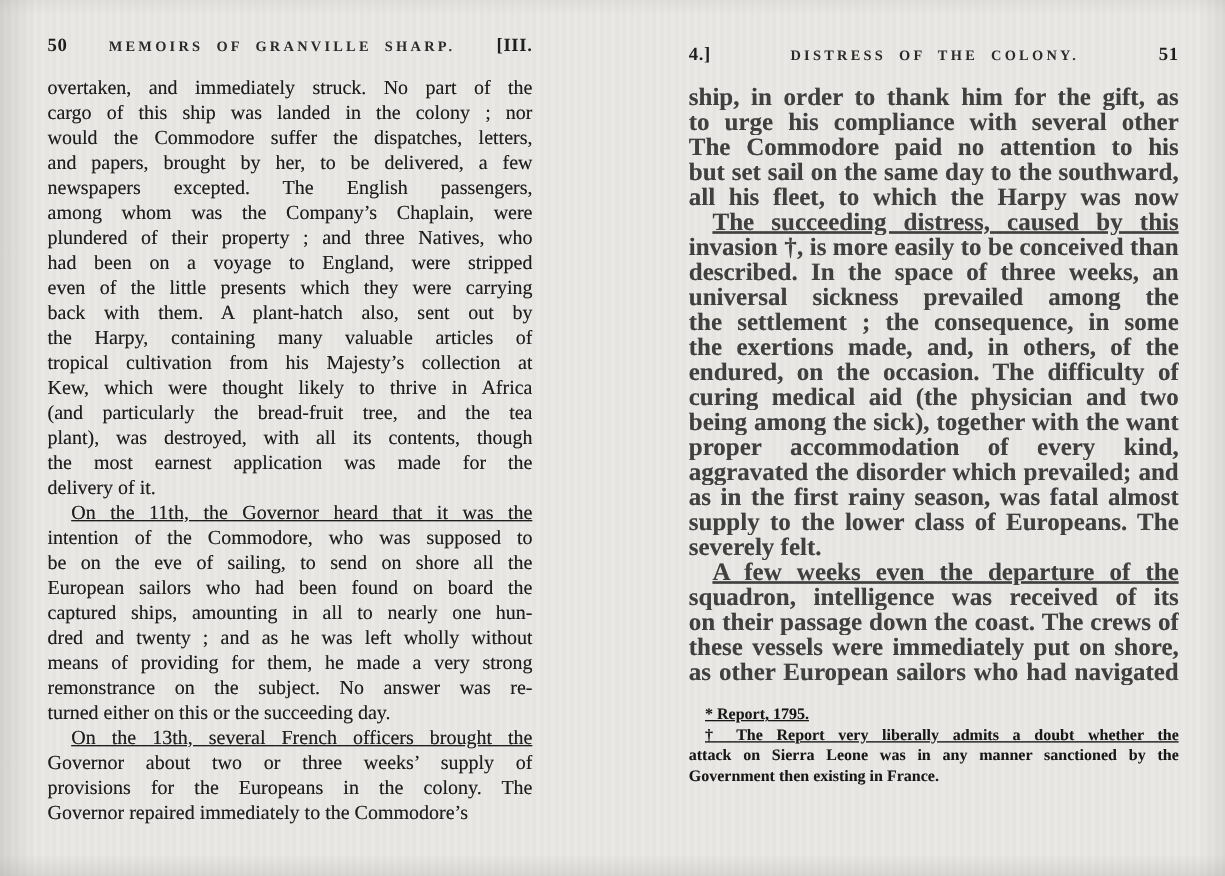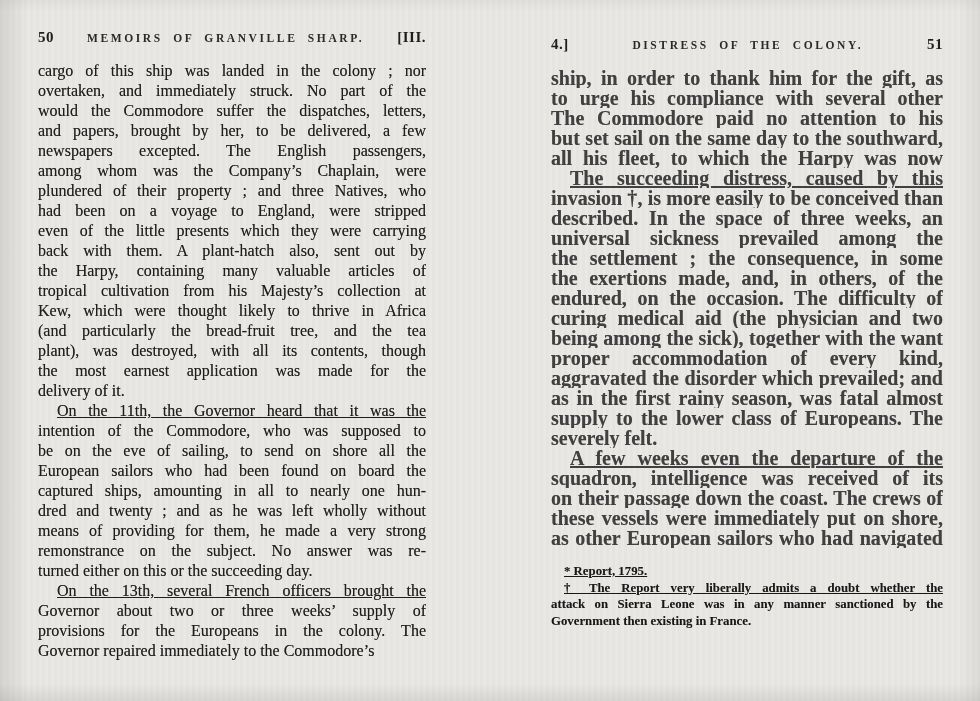--- a/index.html
+++ b/index.html
@@ -46,22 +46,22 @@
 <div class="book">
 
   <section class="page page-left">
     <header class="page-header">
       <span class="pagenum">50</span>
       <span class="running-title">MEMOIRS OF GRANVILLE SHARP.</span>
       <span class="signature">[III.</span>
     </header>
     <div class="page-body">
         <div class="para">
+          <div class="line">overtaken, and immediately struck.  No part of the</div>
           <div class="line">cargo of this ship was landed in the colony ; nor</div>
-          <div class="line">overtaken, and immediately struck.  No part of the</div>
           <div class="line">would the Commodore suffer the dispatches, letters,</div>
           <div class="line">and papers, brought by her, to be delivered, a few</div>
           <div class="line">newspapers excepted.  The English passengers,</div>
           <div class="line">among whom was the Company’s Chaplain, were</div>
           <div class="line">plundered of their property ; and three Natives, who</div>
           <div class="line">had been on a voyage to England, were stripped</div>
           <div class="line">even of the little presents which they were carrying</div>
           <div class="line">back with them.  A plant-hatch also, sent out by</div>
           <div class="line">the Harpy, containing many valuable articles of</div>
           <div class="line">tropical cultivation from his Majesty’s collection at</div>

